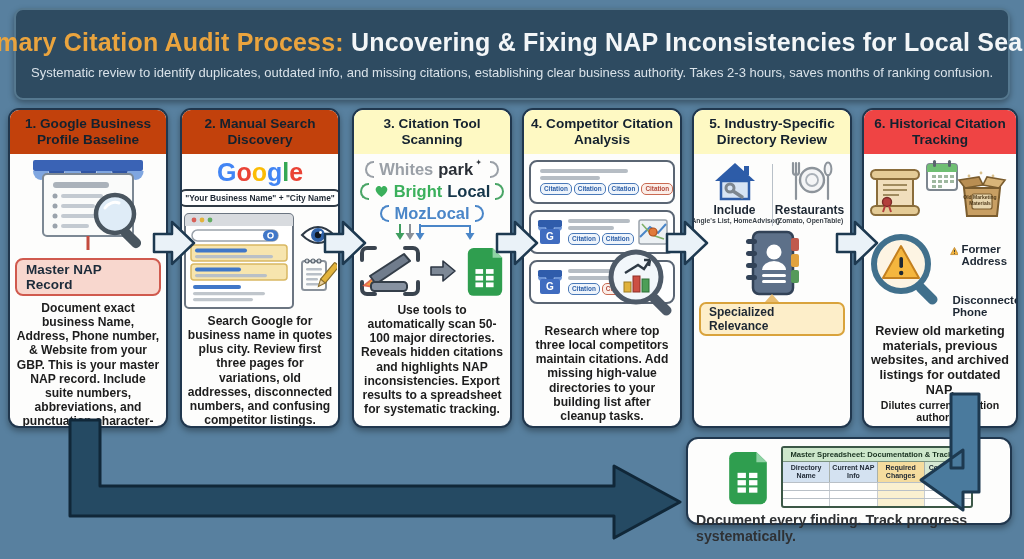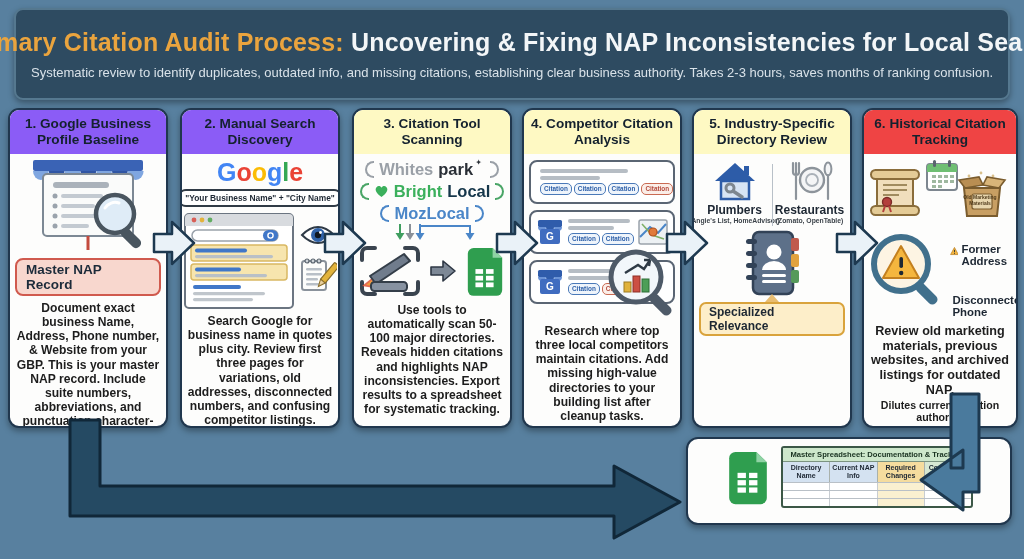--- a/index.html
+++ b/index.html
@@ -18,21 +18,21 @@
   .band-sub{font-size:13px;color:#d9e2e9;font-weight:400;}
 
   
   .card{position:absolute;top:108px;width:160px;height:320px;background:#fdfdfc;
         border:2px solid #20374e;border-radius:11px;box-sizing:border-box;
         box-shadow:0 3px 6px rgba(0,0,0,.35);overflow:hidden;}
   .card-head{height:44px;display:flex;align-items:center;justify-content:center;
              text-align:center;font-size:13.6px;font-weight:700;color:#14212e;
              line-height:1.15;padding:2px 6px;box-sizing:border-box;
              border-radius:8px 8px 0 0;}
-  .h-blue{background:#8b5cf6;}
+  .h-blue{background:#c2410c;}
   .h-green{background:#fef9c3;}
   .h-teal{background:#ef4444;}
   .card-content{display:flex;flex-direction:column;align-items:center;padding:4px 5px 0;}
   .body-text{font-size:12.1px;font-weight:700;line-height:1.17;color:#1d1d1d;
              text-align:center;margin-top:5px;}
 
   
   .nap-badge{background:#f8d7ce;border:2px solid #d05a4e;border-radius:8px;
              padding:2px 9px;font-size:13.5px;font-weight:700;color:#1c2b3a;}
   
@@ -361,21 +361,21 @@
     <div class="card-content">
       <div class="industries">
         <div class="ind-col">
           <svg width="46" height="42" viewBox="0 0 46 42">
             <rect x="32" y="6" width="5" height="9" fill="#2d5ca8"></rect>
             <polygon points="3,21 23,3 43,21" fill="#2d5ca8"></polygon>
             <rect x="9" y="21" width="28" height="18" fill="#d7e4f4" stroke="#2d5ca8" stroke-width="2.5"></rect>
             <circle cx="18" cy="28" r="4" fill="none" stroke="#7d868f" stroke-width="3"></circle>
             <path d="M21 31 L30 37" stroke="#7d868f" stroke-width="3.4" stroke-linecap="round"></path>
           </svg>
-          <div class="ind-name">Plumbers</div>
+          <div class="ind-name">Include</div>
           <div class="ind-ex">(Angie's List, HomeAdvisor)</div>
         </div>
         <div class="ind-div"></div>
         <div class="ind-col">
           <svg width="46" height="42" viewBox="0 0 46 42">
             <path d="M6 3 v9 a3 3 0 0 0 6 0 V3 M9 3 v36 M6 3 v8 M12 3 v8" stroke="#8d949b" stroke-width="2.2" fill="none" stroke-linecap="round"></path>
             <circle cx="25" cy="20" r="12" fill="#f4f5f6" stroke="#8d949b" stroke-width="2.4"></circle>
             <circle cx="25" cy="20" r="6" fill="none" stroke="#aab1b8" stroke-width="1.8"></circle>
             <ellipse cx="41" cy="9" rx="3.4" ry="6.5" fill="#f4f5f6" stroke="#8d949b" stroke-width="2"></ellipse>
             <path d="M41 15 v24" stroke="#8d949b" stroke-width="2.2" stroke-linecap="round"></path>
@@ -513,20 +513,21 @@
             <div></div>
           </div>
         <div class="mt-row">
             <div></div>
             <div></div>
             <div class="tint"></div>
             <div></div>
           </div>
       </div>
     </div>
+    <div class="bb-caption">Document every finding. Track progress systematically.</div>
   </div>
 
   <svg class="overlay" width="1024" height="559" viewBox="0 0 1024 559">
     <g fill="#eaf2f8" stroke="#1d3950" stroke-width="2.5" stroke-linejoin="round">
       <polygon points="154,234 172,234 172,222 194,243 172,264 172,252 154,252"></polygon>
       <polygon points="325,234 343,234 343,222 365,243 343,264 343,252 325,252"></polygon>
       <polygon points="497,234 515,234 515,222 537,243 515,264 515,252 497,252"></polygon>
       <polygon points="667,234 685,234 685,222 707,243 685,264 685,252 667,252"></polygon>
       <polygon points="837,234 855,234 855,222 877,243 855,264 855,252 837,252"></polygon>
     </g>

